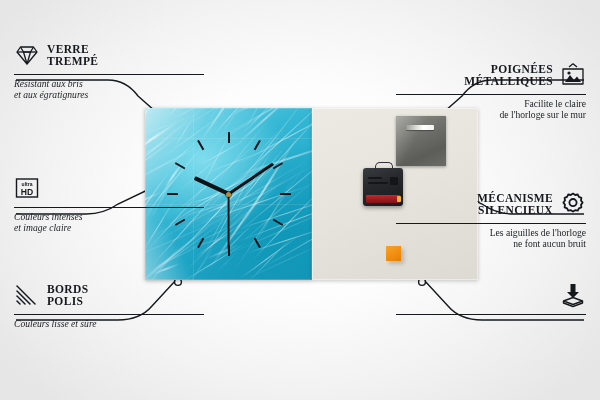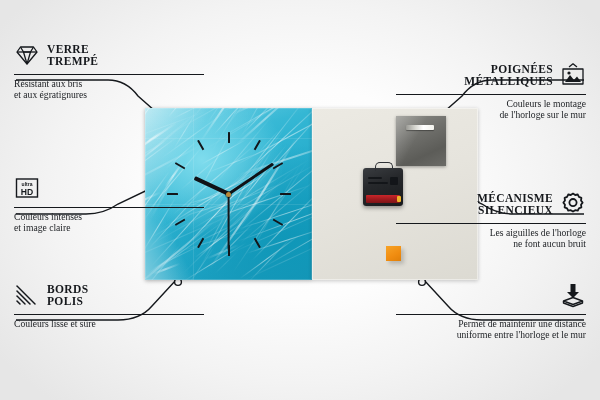--- a/index.html
+++ b/index.html
@@ -154,21 +154,21 @@
   .feature .rule {
     height: 1px; background: #15181c; width: 100%;
     margin: 2px 0 3px 0;
   }
   .feature .desc {
     font-size: 9.6px;
     line-height: 11.4px;
     color: #1b1e22;
     white-space: pre-line;
   }
-  .feature.left  .desc { text-align: left; }
+  .feature.left  .desc { text-align: left; font-style: italic; }
   .feature.right .desc { text-align: right; }
   .ico { width: 26px; height: 26px; flex: 0 0 26px; }
   .ico svg { display: block; width: 26px; height: 26px; }
 
   .f-verre      { left: 14px;  top: 38px; }
   .f-impression { left: 14px;  top: 171px; }
   .f-bords      { left: 14px;  top: 278px; }
   .f-poignees   { left: 396px; top: 38px; margin-top: 20px; }
   .f-mecanisme  { left: 396px; top: 187px; }
   .f-entretoise { left: 396px; top: 278px; }
@@ -435,21 +435,21 @@
             <g fill="none" stroke="#15181c" stroke-width="1.3" stroke-linejoin="round">
           <path d="M9 5 L13 1.8 L17 5"></path>
           <rect x="3" y="7" width="20" height="15"></rect>
           <path d="M5 20 L10 13 L14 18 L17 14.5 L21 20 Z" fill="#15181c" stroke="none"></path>
           <circle cx="9" cy="11" r="1.6" fill="#15181c" stroke="none"></circle>
         </g>
           </svg>
       </span>
     </div>
     <div class="rule"></div>
-    <div class="desc">Couleurs le montage
+    <div class="desc">Facilite le claire
 de l'horloge sur le mur</div>
   </div>
 
   <div class="feature right f-mecanisme">
     <div class="head">
       <span class="title">MÉCANISME
 SILENCIEUX</span>
       <span class="ico">
         <svg viewBox="0 0 26 26">
             <g fill="none" stroke="#15181c" stroke-width="1.8" stroke-linejoin="round">
@@ -471,17 +471,15 @@
     <div class="head">
       <span class="ico">
         <svg viewBox="0 0 26 26">
           <path d="M10.5 2 L15.5 2 L15.5 10 L19 10 L13 16 L7 10 L10.5 10 Z" fill="#15181c"></path>
           <path d="M13 15.5 L22.5 19 L13 22.5 L3.5 19 Z" fill="none" stroke="#15181c" stroke-width="1.4" stroke-linejoin="round"></path>
           <path d="M3.5 19 L3.5 21 L13 24.5 L22.5 21 L22.5 19" fill="none" stroke="#15181c" stroke-width="1.4" stroke-linejoin="round"></path>
         </svg>
       </span>
     </div>
     <div class="rule"></div>
-    <div class="desc">Permet de maintenir une distance
-uniforme entre l'horloge et le mur</div>
   </div>
 
 </div>
 
 </body></html>

